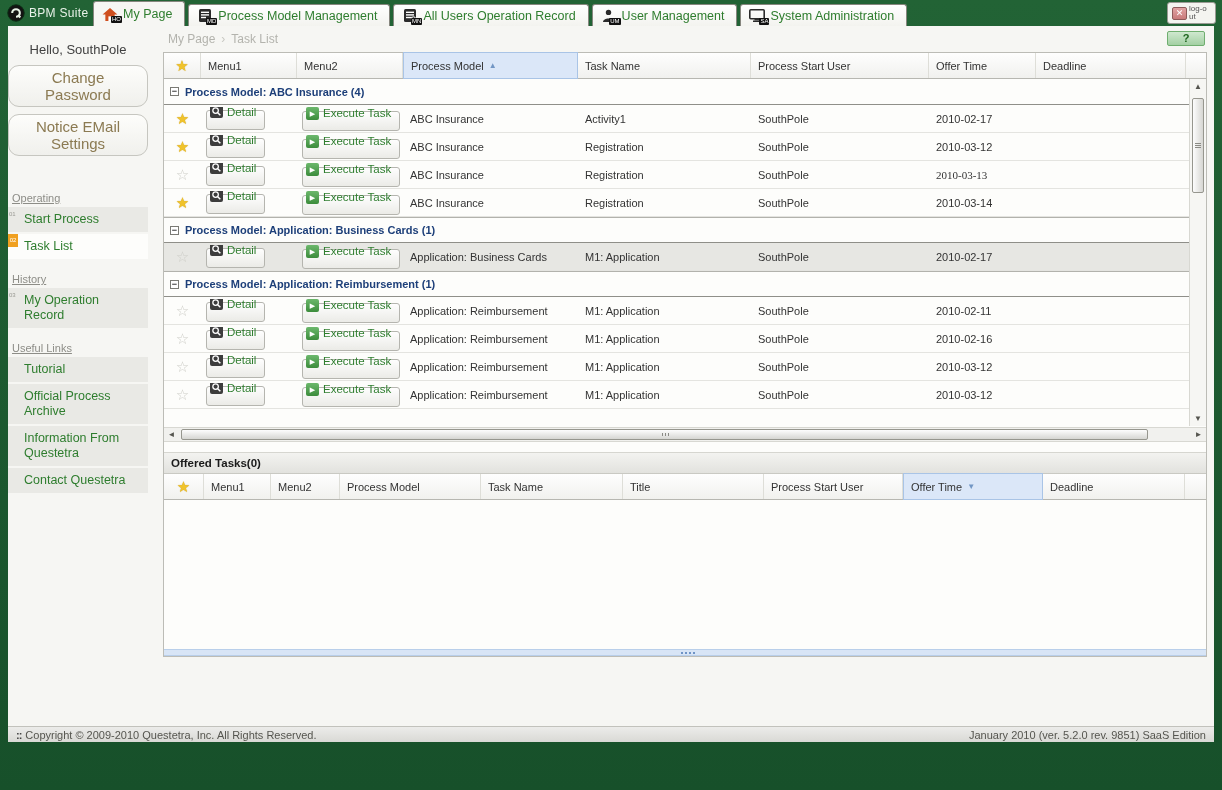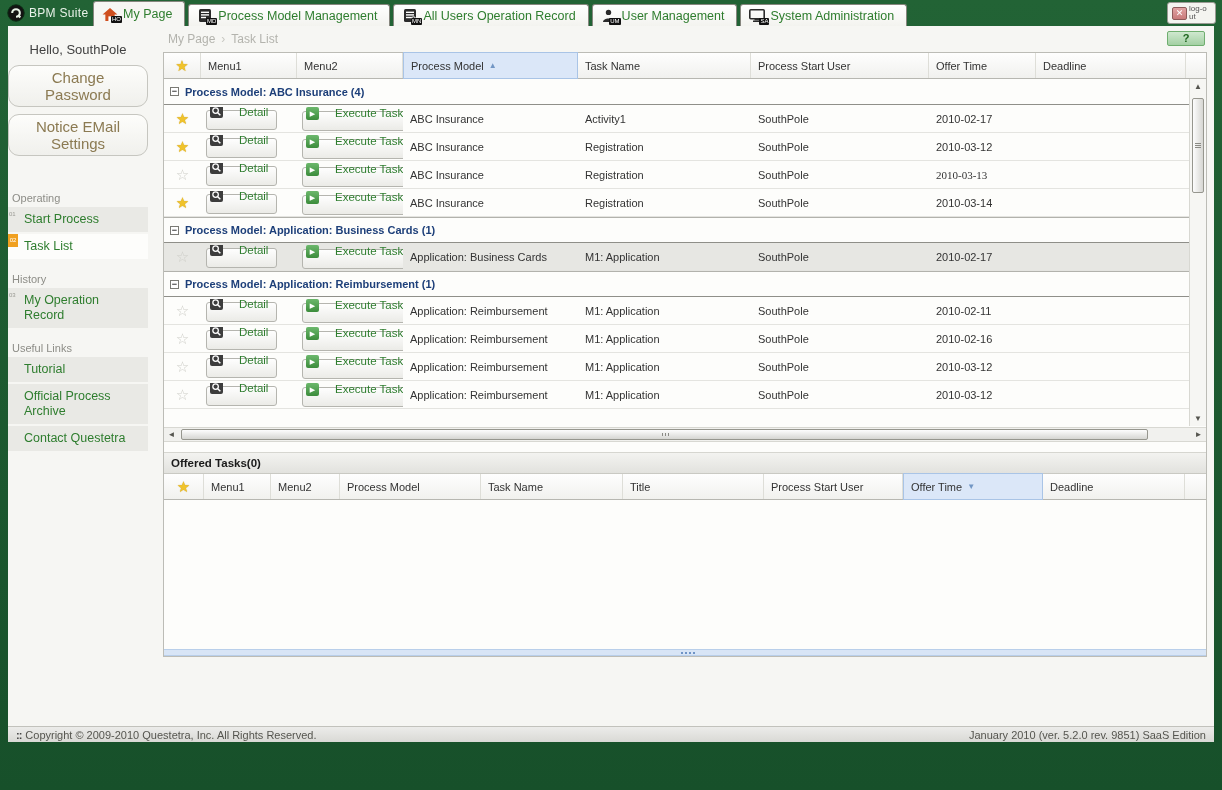--- a/index.html
+++ b/index.html
@@ -46,21 +46,21 @@
   .page { position:absolute; top:26px; left:8px; width:1206px; height:716px; background:#f6f6f3; }
 
   
   .sidebar { position:absolute; left:0; top:0; width:140px; bottom:16px; padding-top:16px; }
   .greeting { text-align:center; font-size:13px; color:#404040; margin-bottom:8px; }
   .pill {
     display:block; margin:0 auto 7px auto; padding:3px 10px;
     background:linear-gradient(#fdfdfb,#f0f0ec); border:1px solid #c6c6c0; border-radius:11px;
     font-size:15px; color:#8b7a52; cursor:pointer; font-family:inherit;
   }
-  .side-label { font-size:11px; color:#8d8d87; margin:14px 0 3px 4px; }
+  .side-label { font-size:11px; color:#8d8d87; margin:14px 0 3px 4px;text-decoration:underline; }
   .side-label:first-child { margin-top:0; }
   .side-sections { margin-top:36px; }
   .side-item {
     position:relative; background:#e9e9e5; margin-bottom:2px; padding:5px 6px 5px 16px;
     font-size:12.5px; color:#2e7d2e; cursor:pointer; line-height:15px;
   }
   .side-item.active { background:#fdfdfb; }
   .side-shortcut { position:absolute; left:1px; top:0; font-size:6px; color:#9a9a94; }
   .side-item.active .side-shortcut {
     background:#f0a020; color:#fff; width:10px; height:13px; text-align:center; line-height:13px; left:0;
@@ -125,21 +125,21 @@
   .rows-inner .group-row:first-child { border-top:none; }
   .collapse-box {
     width:9px; height:9px; border:1px solid #7a7a74; background:#fff; color:#333;
     font-size:9px; line-height:7px; text-align:center; display:inline-block;
   }
   .trow { display:flex; height:28px; align-items:center; border-bottom:1px solid #e4e4e0; background:#fdfdfb; }
   .trow.selected { background:#e7e7e3; }
   .tcell { padding-left:7px; font-size:11px; color:#333; white-space:nowrap; overflow:hidden; }
   .tcell.star-col { display:flex; justify-content:center; padding-left:0; cursor:pointer; }
   .task-btn {
-    display:inline-flex; align-items:center; gap:16px; margin-left:5px;
+    display:inline-flex; align-items:center; gap:4px; margin-left:5px;
     height:20px; padding:0 8px 16px 3px; background:linear-gradient(#fefefe,#ebebe7);
     border:1px solid #b5b5af; border-radius:3px; cursor:pointer;
     font-size:11.5px; color:#2e7d2e; font-family:inherit;
   }
   .btn-ic-detail {
     width:13px; height:13px; background:#3d3d3d; border-radius:2px;
     display:inline-flex; align-items:center; justify-content:center;
   }
   .btn-ic-exec {
     width:13px; height:13px; background:linear-gradient(#6cb86c,#3c8c3c); border-radius:2px;
@@ -272,20 +272,21 @@
       <button class="pill">Notice EMail Settings</button>
       <div id="side-sections" class="side-sections">
           <div class="side-label">Operating</div>
           <div class="side-item"><span class="side-shortcut">01</span><span>Start Process</span></div>
           <div class="side-item active"><span class="side-shortcut">02</span><span>Task List</span></div>
           <div class="side-label">History</div>
           <div class="side-item"><span class="side-shortcut">03</span><span>My Operation Record</span></div>
           <div class="side-label">Useful Links</div>
           <div class="side-item"><span>Tutorial</span></div>
           <div class="side-item"><span>Official Process Archive</span></div>
+          <div class="side-item"><span>Information From Questetra</span></div>
           <div class="side-item"><span>Contact Questetra</span></div>
         </div>
     </aside>
 
     <div class="main">
 
       <div class="breadcrumb-bar">
         <span class="crumb">My Page</span>
         <span class="crumb-sep">›</span>
         <span class="crumb">Task List</span>

